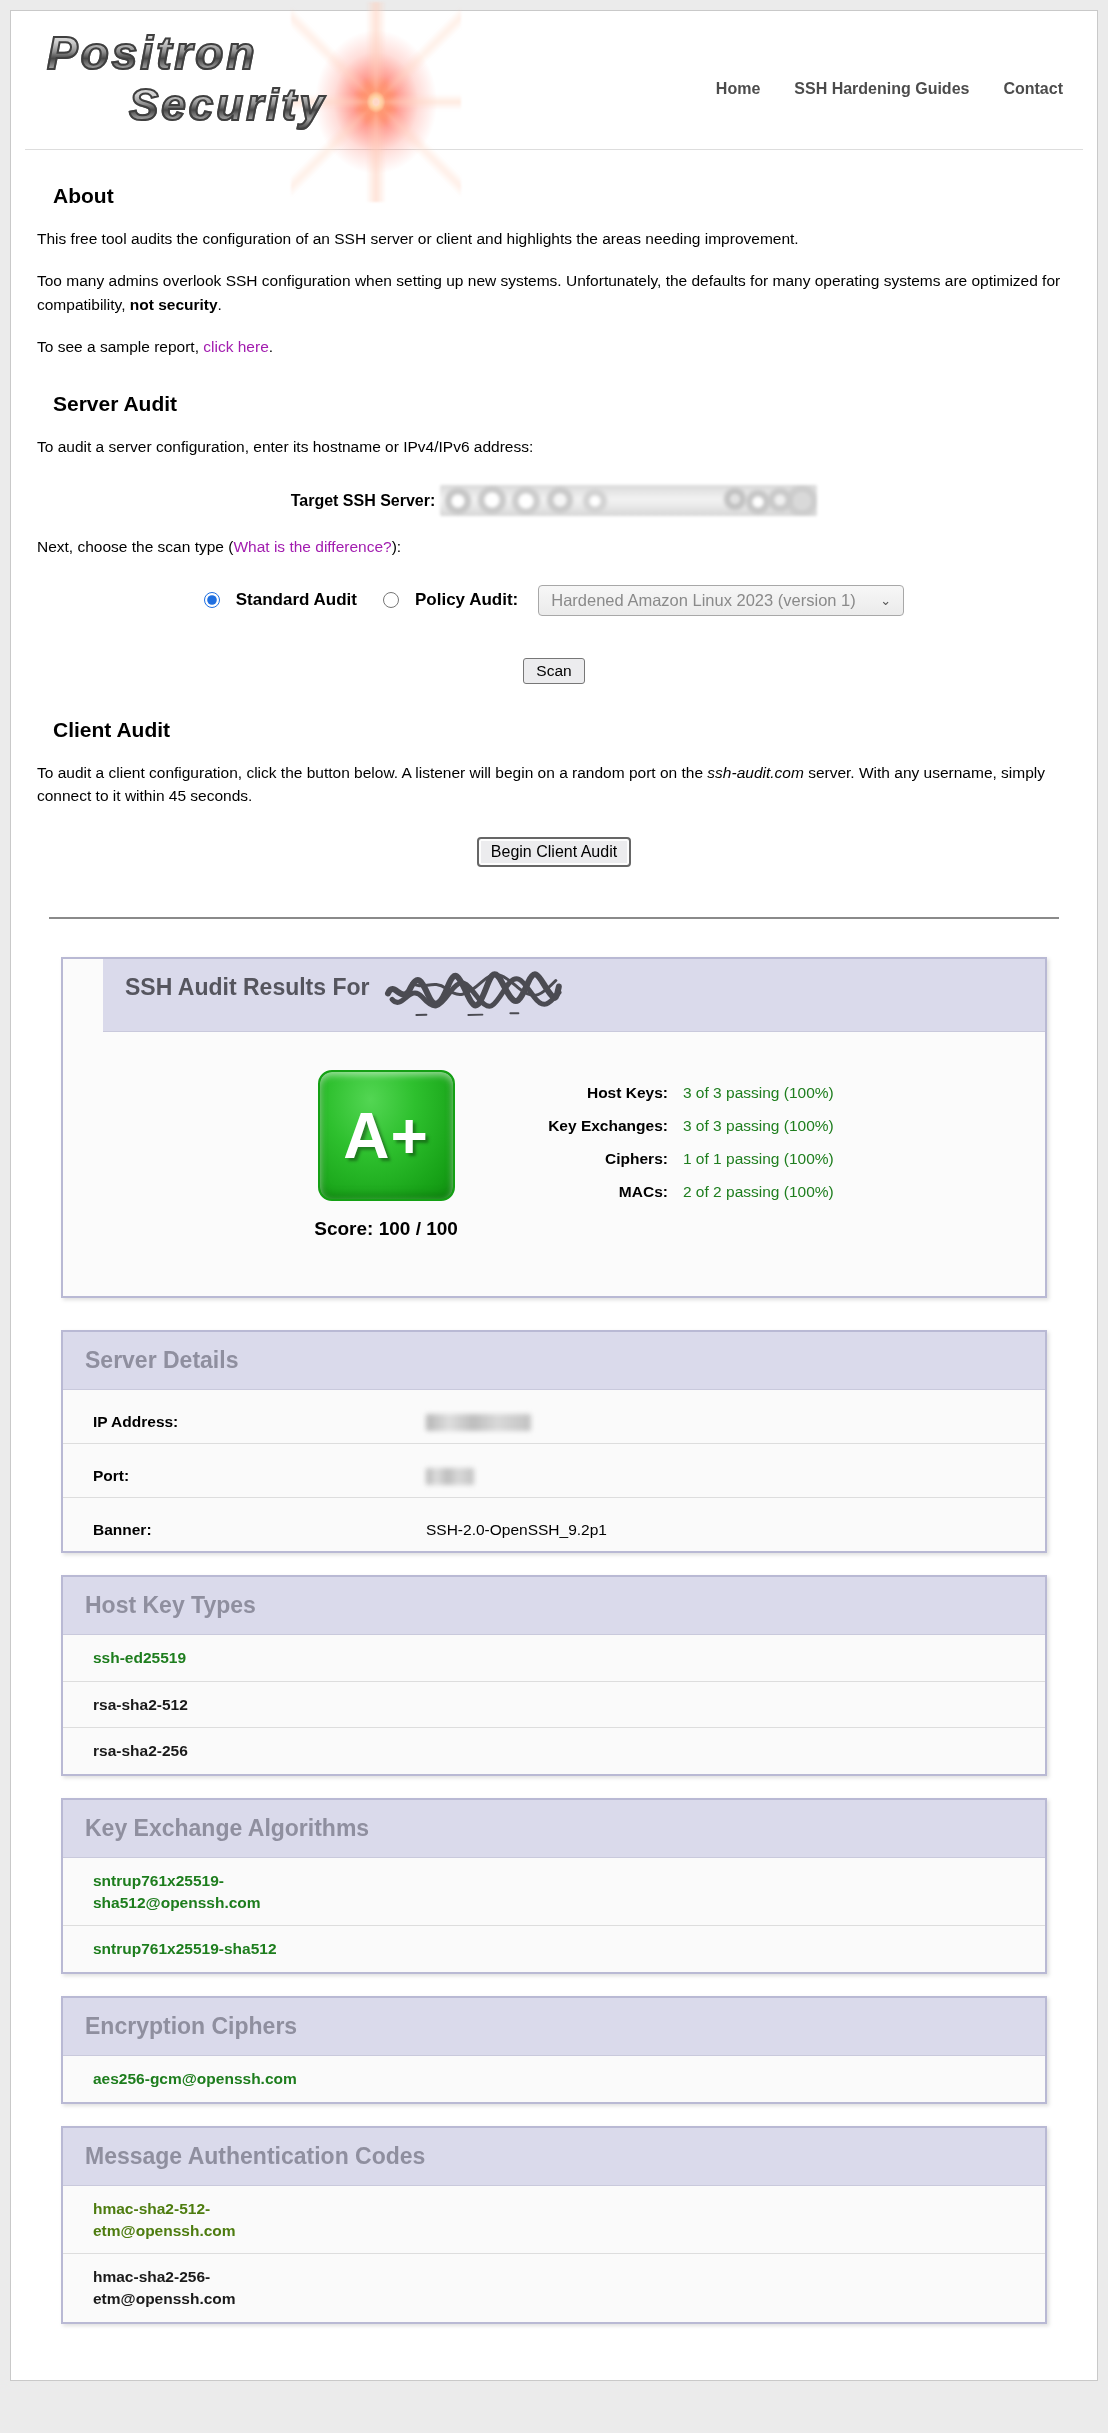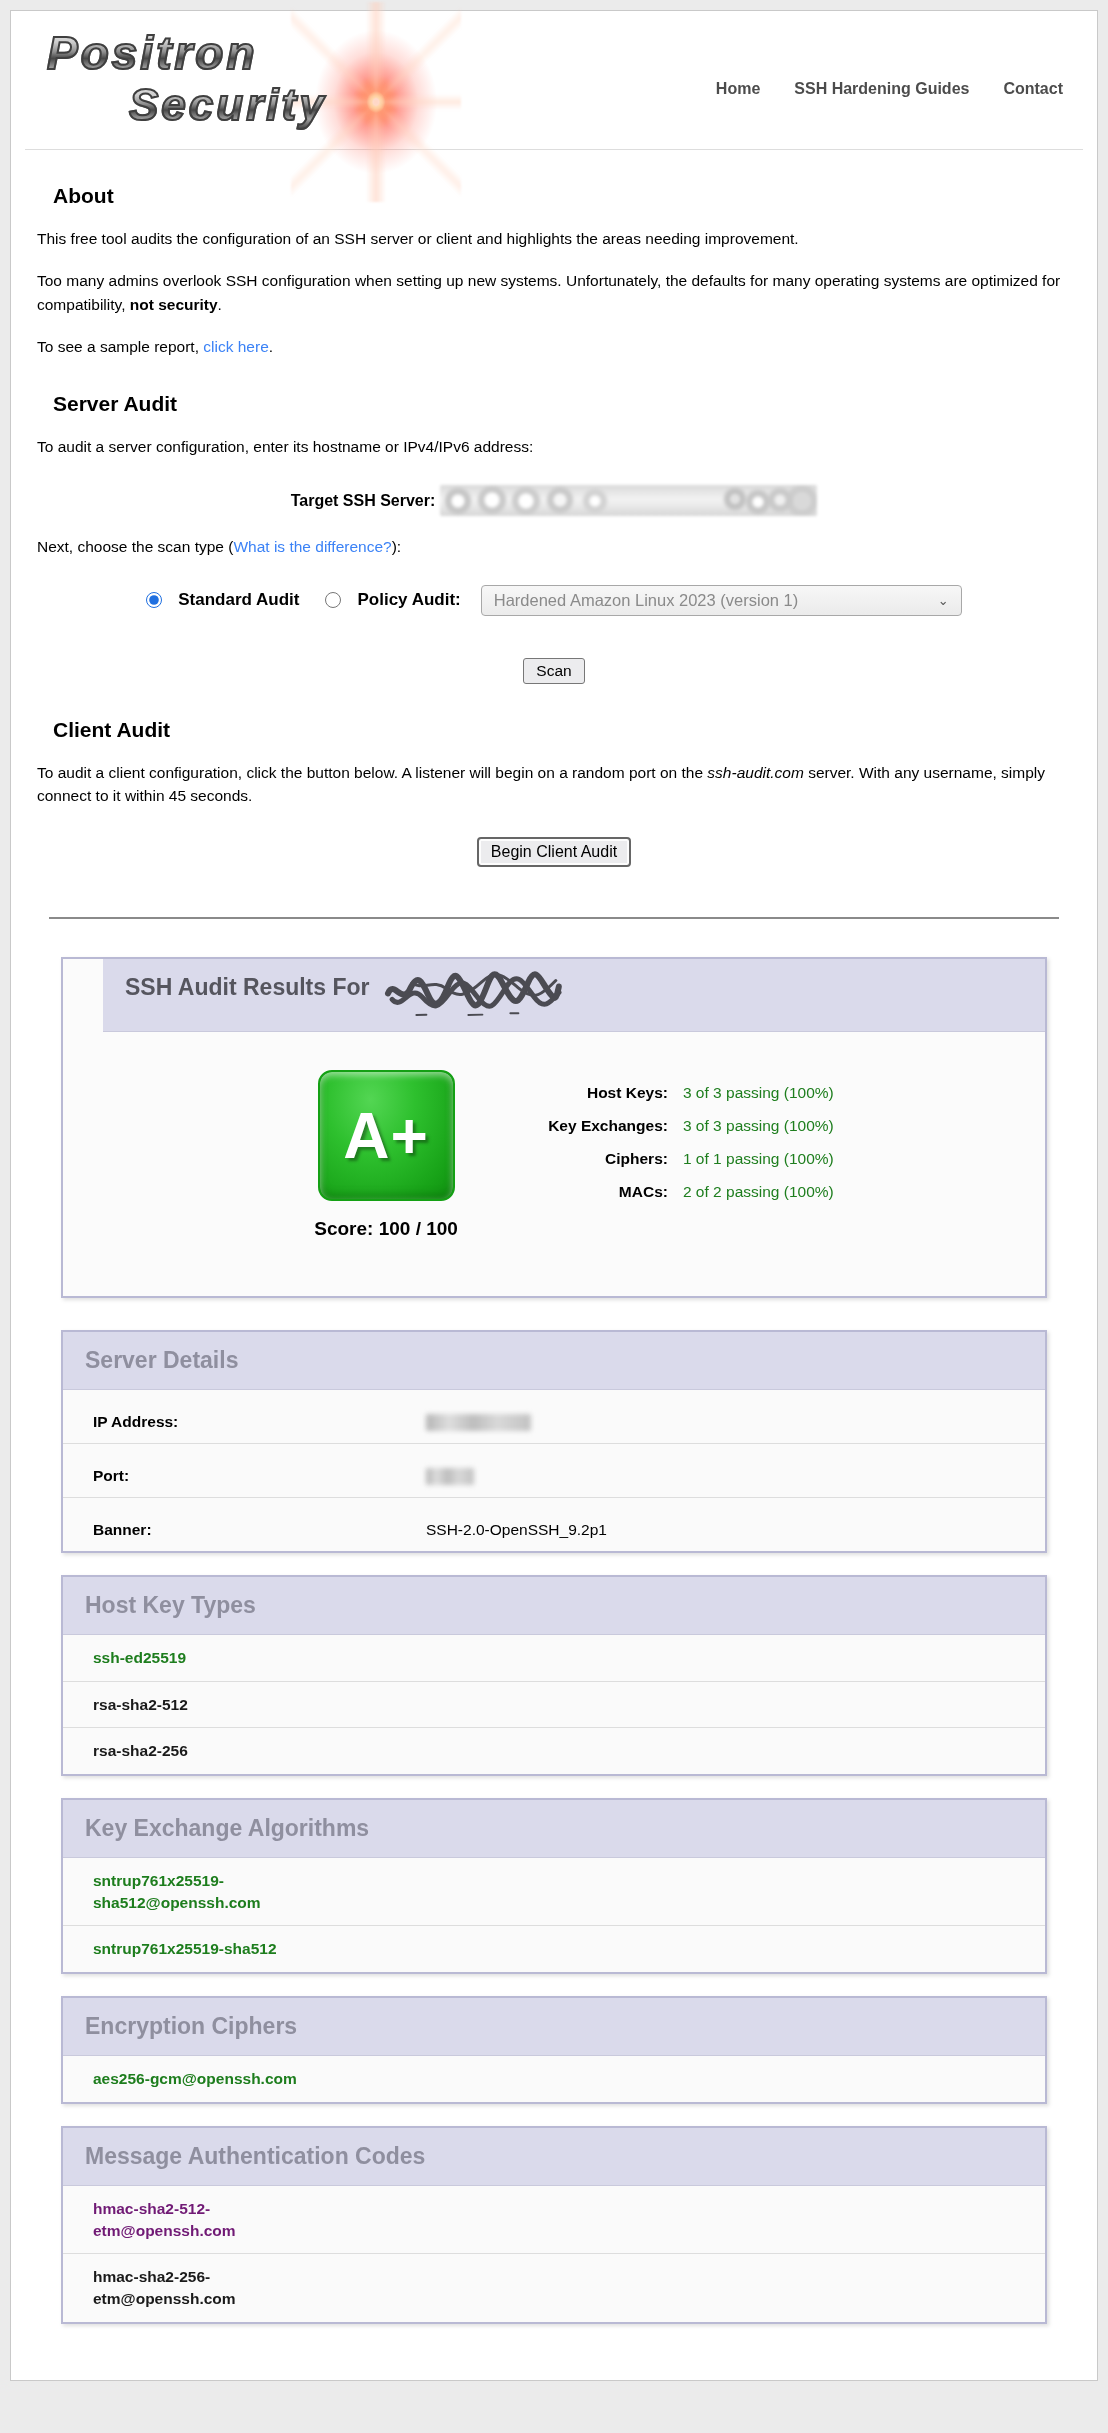--- a/index.html
+++ b/index.html
@@ -1,16 +1,16 @@
 <!DOCTYPE html>
 <html><head>
 <meta charset="utf-8">
 <style>
   html,body{margin:0;padding:0;background:#ebebeb;width:1108px;font-family:"Liberation Sans",sans-serif;color:#000;}
-  a,.lnk{color:#3b82f6;text-decoration:none;cursor:pointer;}
+  a,.lnk{color:#a21caf;text-decoration:none;cursor:pointer;}
   .italic{font-style:italic;}
   .bold{font-weight:bold;text-align:right;}
 
   .main-card{margin:10px 10px 0;background:#fff;border:1px solid #c9c9c9;padding-bottom:34px;}
 
   
   .site-header{display:flex;justify-content:space-between;align-items:center;padding:8px 34px 0 22px;height:138px;box-sizing:border-box;}
   .logo{position:relative;width:430px;height:132px;flex:none;}
   .logo-line{position:absolute;font-style:italic;font-weight:bold;letter-spacing:3px;
     -webkit-text-stroke:2px #3f3f3f;
@@ -48,21 +48,21 @@
       radial-gradient(circle at 155px 16px, #ffffff 0 4px, #d2d2d2 7px 10px, rgba(220,220,220,0) 14px),
       radial-gradient(circle at 295px 14px, #e3e3e3 0 4px, #c2c2c2 6px 9px, rgba(225,225,225,0) 13px),
       radial-gradient(circle at 318px 17px, #ffffff 0 4px, #c6c6c6 7px 10px, rgba(225,225,225,0) 14px),
       radial-gradient(circle at 340px 15px, #f0f0f0 0 4px, #c9c9c9 7px 10px, rgba(225,225,225,0) 14px),
       radial-gradient(circle at 362px 16px, #d9d9d9 0 8px, #cdcdcd 10px 14px, rgba(228,228,228,0) 18px),
       linear-gradient(180deg,#d9d9d9 0%,#f2f2f2 45%,#ededed 60%,#d6d6d6 100%);
     filter:blur(1.6px);}
   .scan-type-line{margin-top:37px;}
   .radio-row{display:flex;justify-content:center;align-items:center;gap:16px;margin-top:26px;font-size:17px;font-weight:bold;}
   .radio-row input[type=radio]{width:16px;height:16px;accent-color:#1f6fe0;margin:0;}
-  .fake-select{width:481px;box-sizing:border-box;border:1px solid #a8a8a8;border-radius:4px;
+  .fake-select{width:366px;box-sizing:border-box;border:1px solid #a8a8a8;border-radius:4px;
     background:linear-gradient(#f7f7f7,#ebebeb);color:#8a8a8a;font-size:16.5px;font-weight:normal;
     padding:5px 12px;display:flex;justify-content:space-between;align-items:center;margin-left:4px;}
   .chev{color:#555;font-size:13px;line-height:1;}
   .push-btn{display:block;margin:42px auto 0;background:#ececee;border:1px solid #777;border-radius:3px;
     font-family:"Liberation Sans",sans-serif;font-size:15.5px;padding:3px 12px;color:#000;cursor:pointer;}
   .begin-btn{margin-top:30px;border:2px solid #666;border-radius:4px;font-size:16px;padding:4px 12px;
     box-shadow:inset 0 0 0 2px #fdfdfd;}
   .divider{border:none;border-top:2px solid #8a8a8a;margin:50px 38px 38px;}
 
   
@@ -241,20 +241,20 @@
   <div class="panel">
     <div class="panel-header">Encryption Ciphers</div>
     <div>
         <div class="item-row" style="color: rgb(29, 125, 29);">aes256-gcm@openssh.com</div>
       </div>
   </div>
 
   <div class="panel">
     <div class="panel-header">Message Authentication Codes</div>
     <div>
-        <div class="item-row" style="color: #701a75;">hmac-sha2-512-
+        <div class="item-row" style="color: #4d7c0f;">hmac-sha2-512-
 etm@openssh.com</div>
         <div class="item-row" style="color: rgb(26, 26, 26);">hmac-sha2-256-
 etm@openssh.com</div>
       </div>
   </div>
 
 </div>
 
 </body></html>

